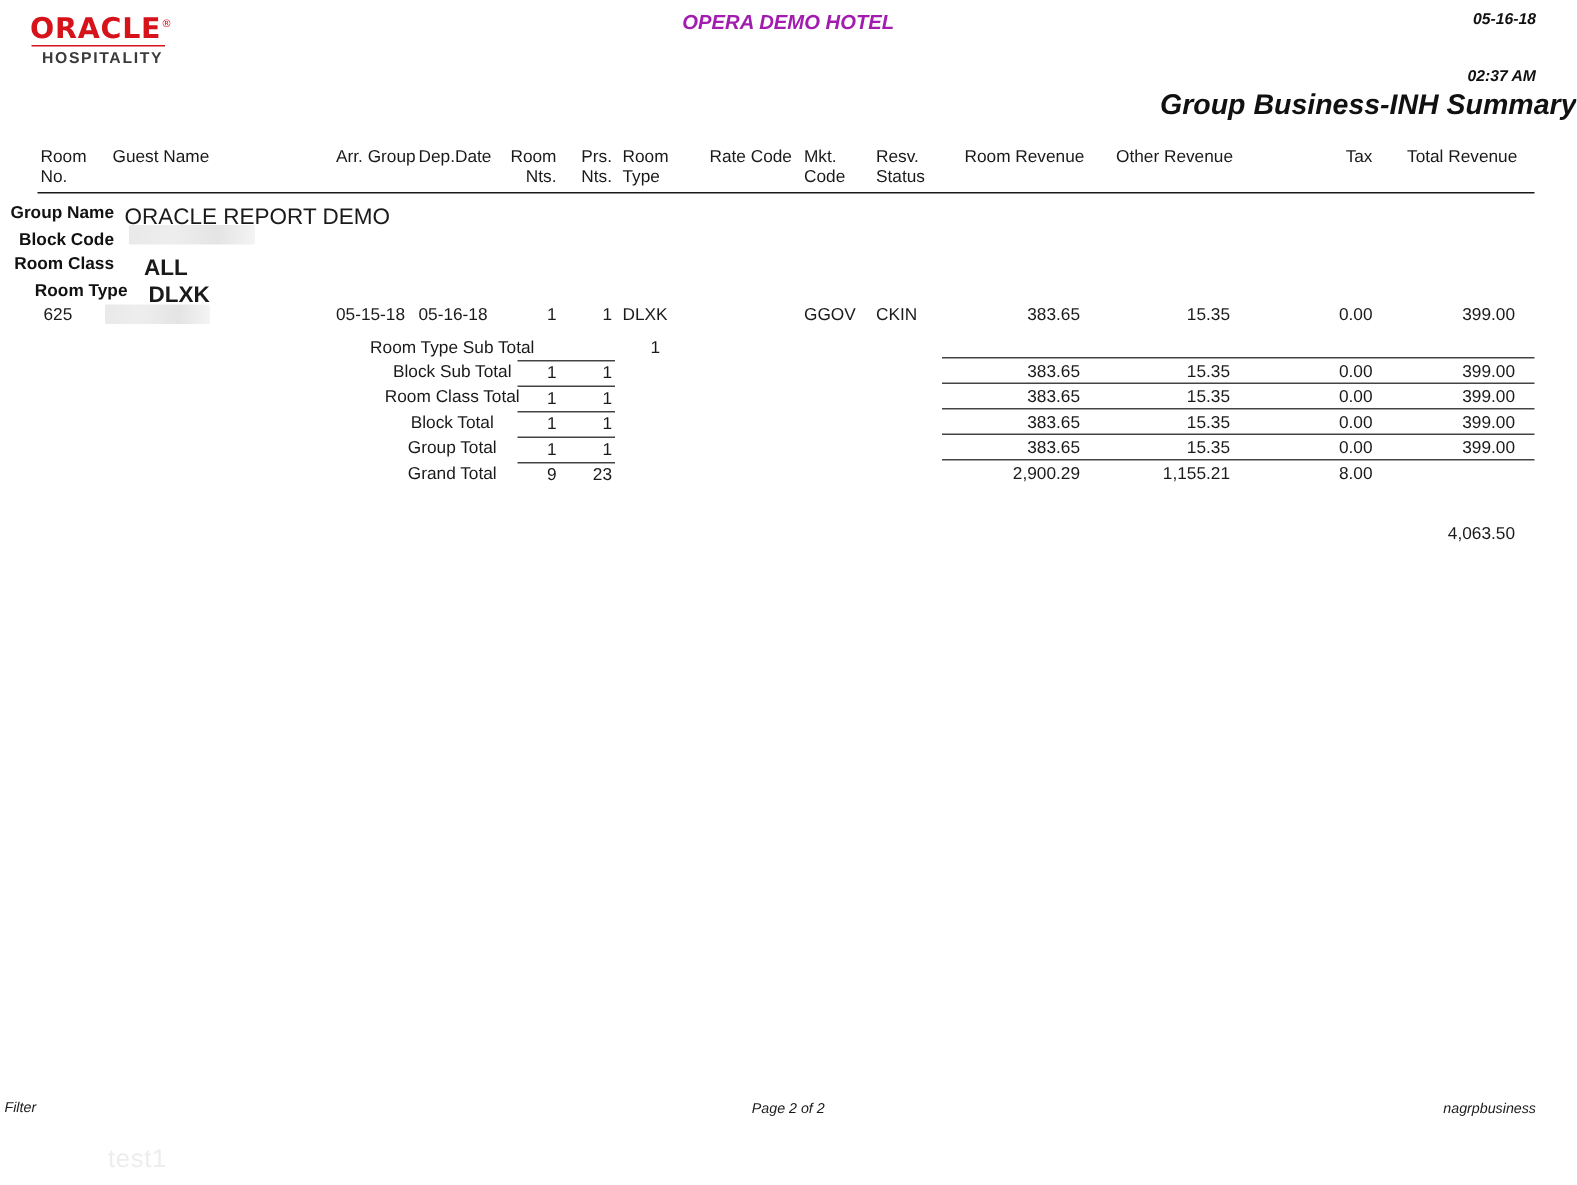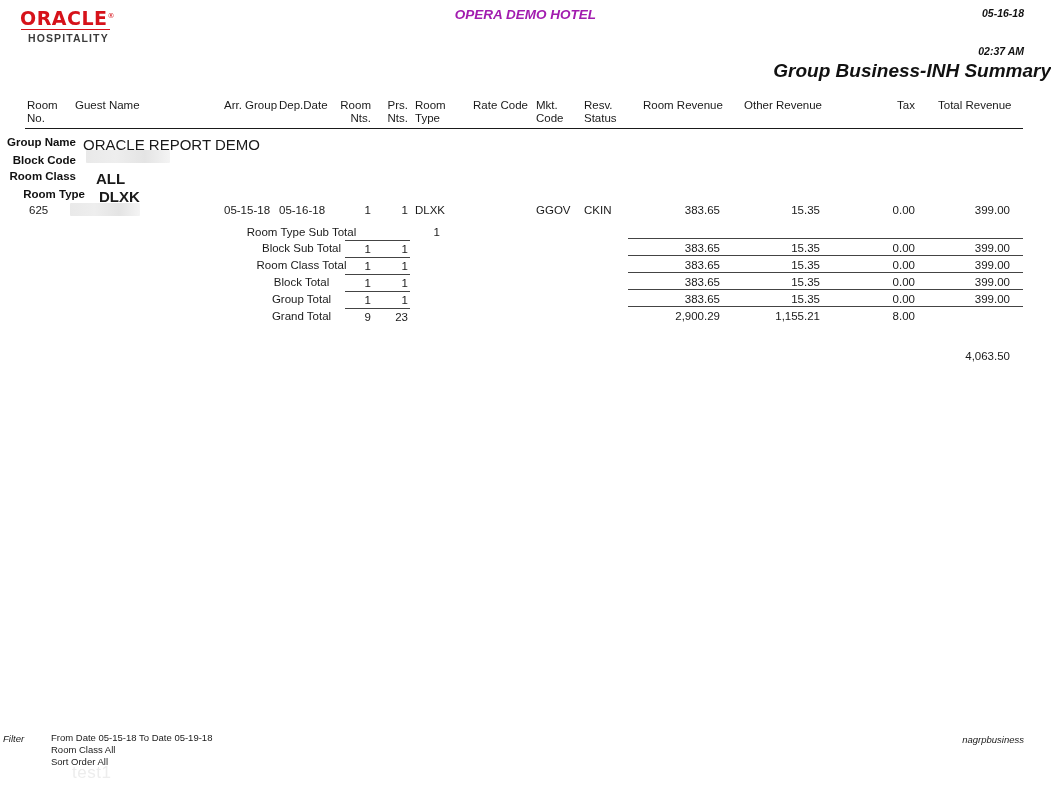--- a/index.html
+++ b/index.html
@@ -299,20 +299,16 @@
     <div class="abs cell r" style="left:373px; top:311px; width:35px;">23</div>
     <div class="abs cell r" style="left:640px; top:310px; width:80px;">2,900.29</div>
     <div class="abs cell r" style="left:740px; top:310px; width:80px;">1,155.21</div>
     <div class="abs cell r" style="left:855px; top:310px; width:60px;">8.00</div>
     <div class="abs cell r" style="left:930px; top:310px; width:80px;margin-top:40px;">4,063.50</div>
   </div>
 
   <div class="abs" id="watermark">test1</div>
 
   <div class="abs foot-italic" style="left:3px; top:733px;">Filter</div>
-  <div class="abs" style="left:51px; top:732px;">
-    <div class="foot-line">From Date 05-15-18   To Date 05-19-18</div>
-    <div class="foot-line">Room Class All</div>
-    <div class="foot-line">Sort Order All</div>
-  </div>
+  <div class="abs foot-italic" style="left:0px; top:734px; width:1051px; text-align:center;">Page 2 of 2</div>
   <div class="abs foot-italic" style="right:27px; top:734px;">nagrpbusiness</div>
 
 </div>
 
 </body></html>

